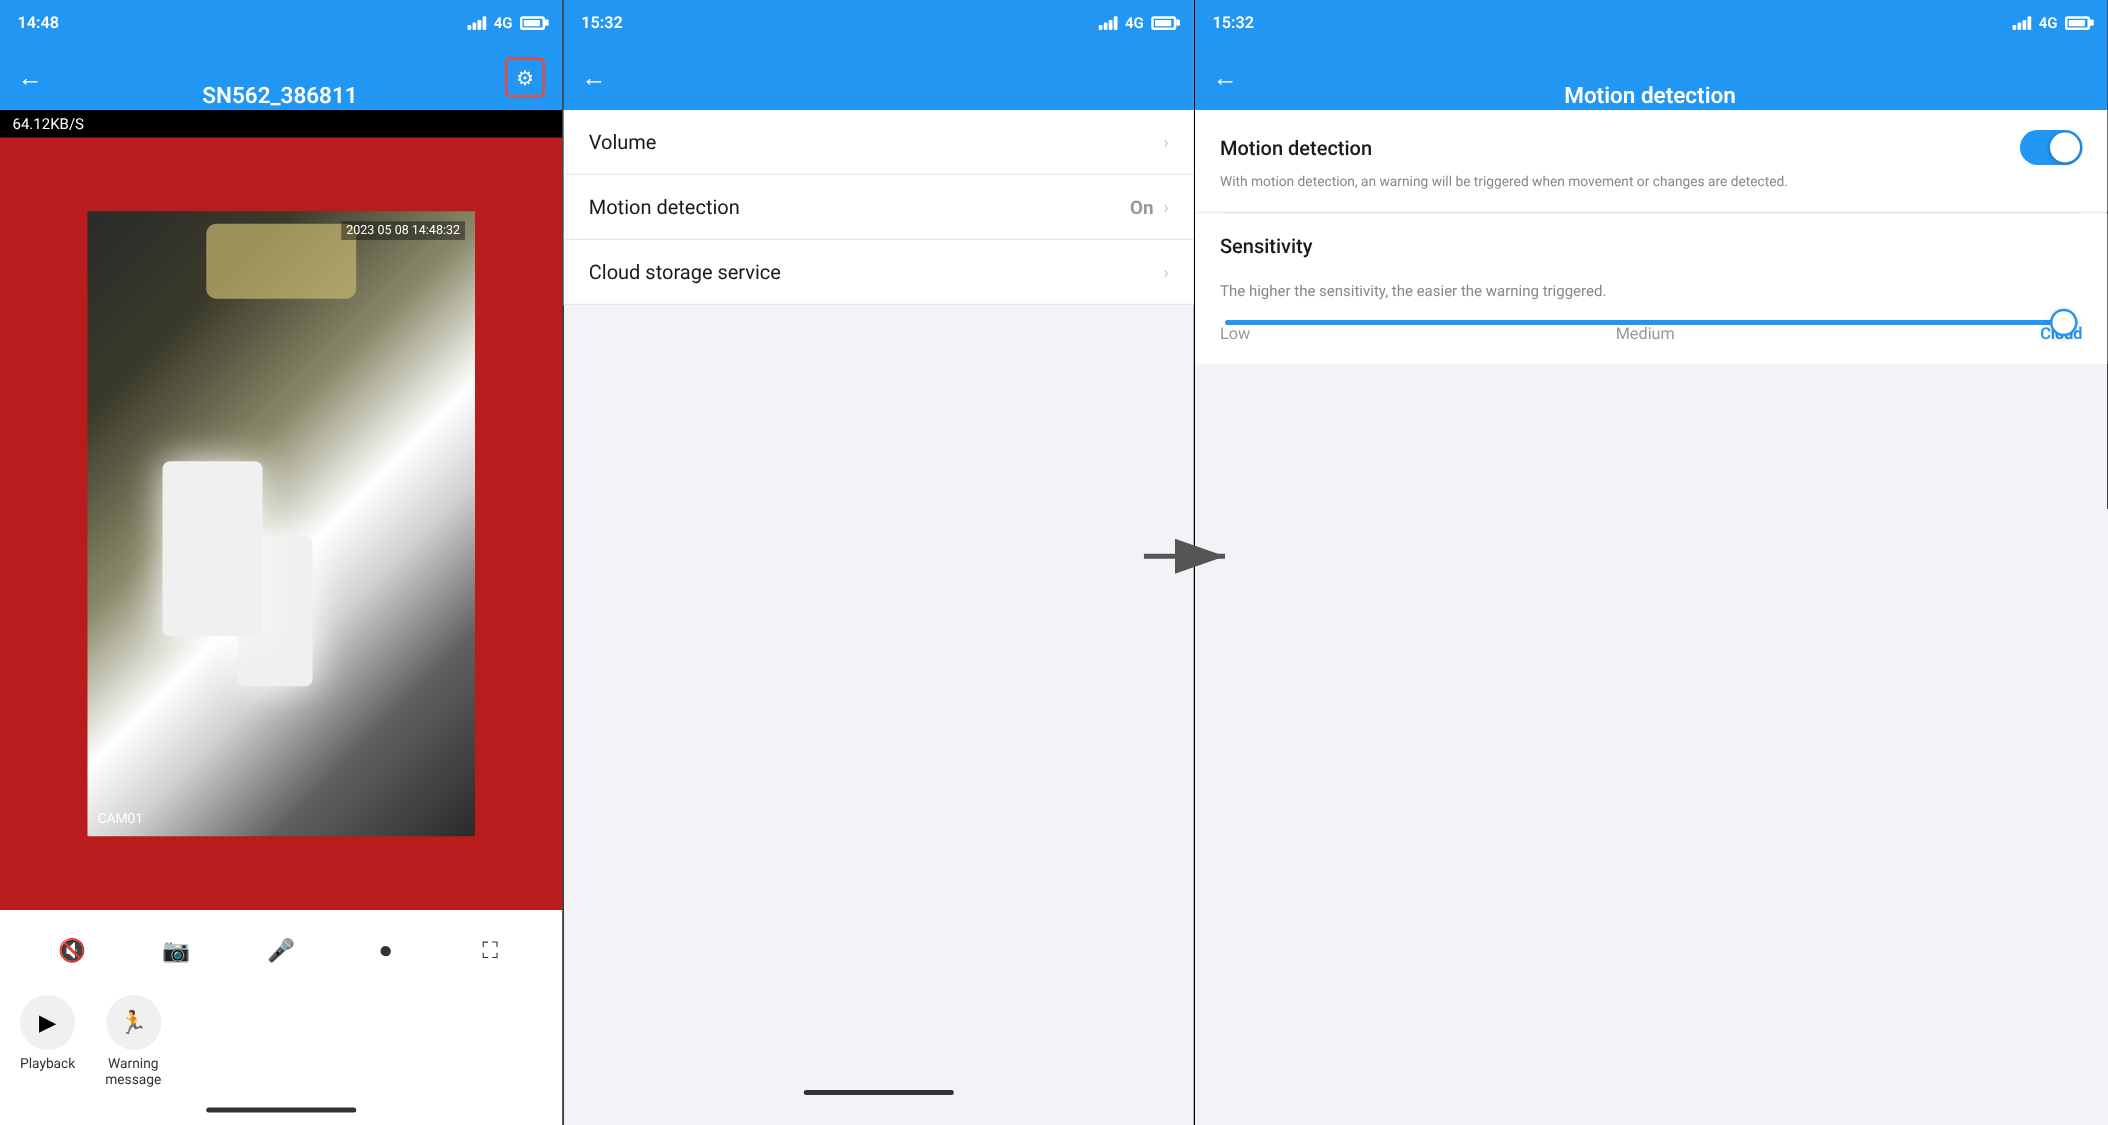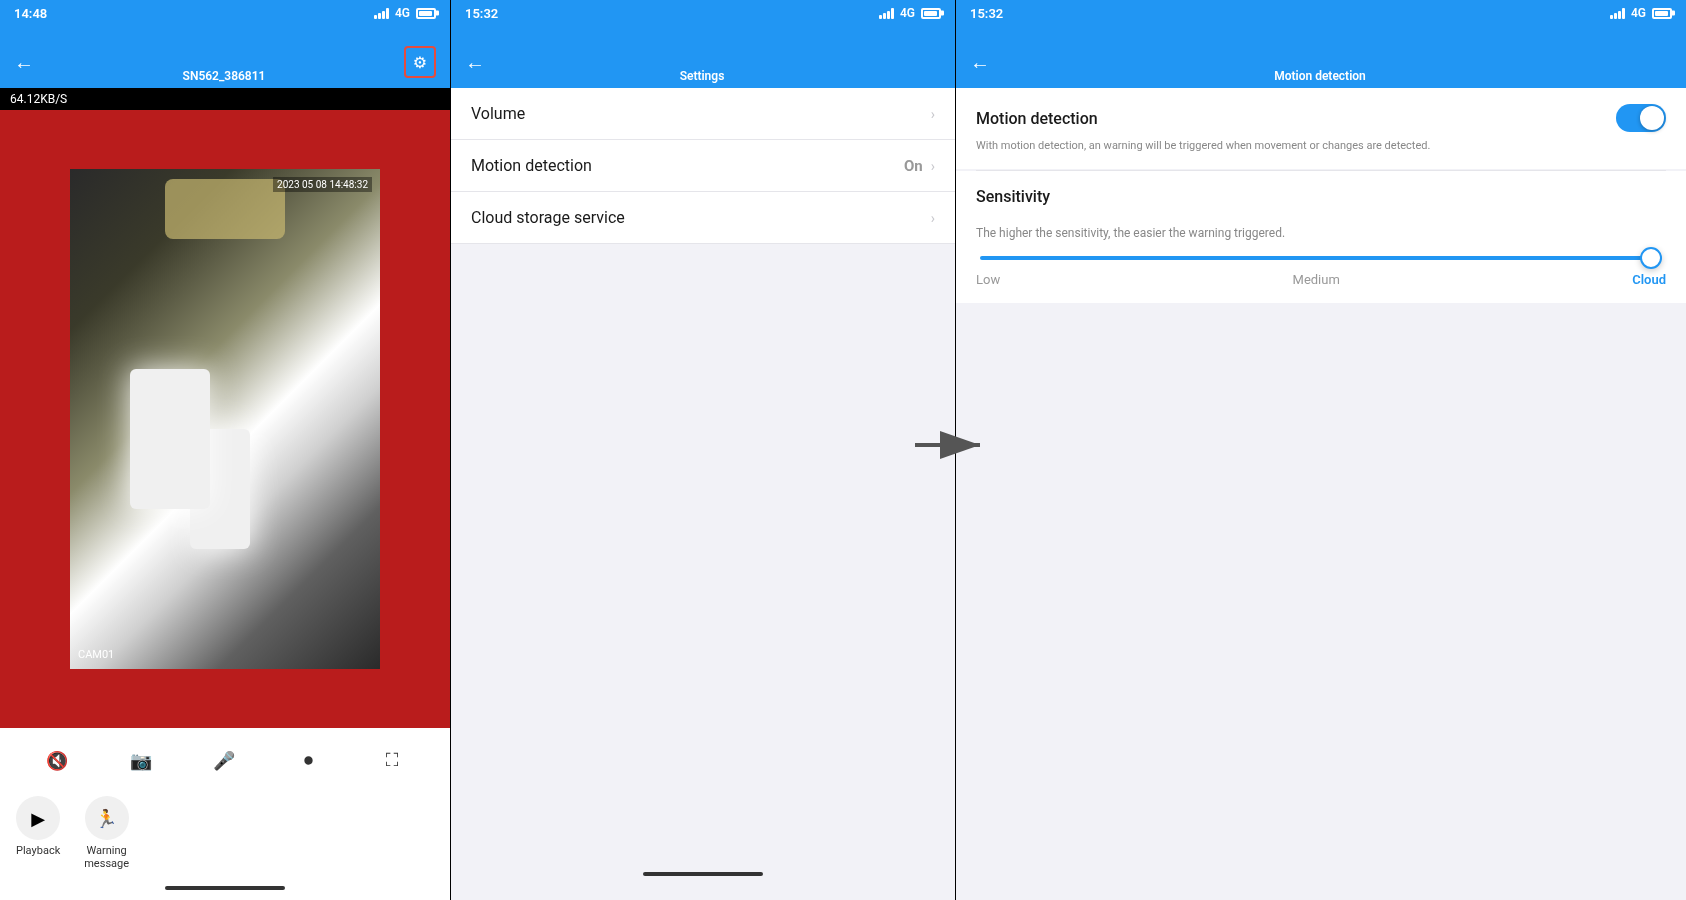--- a/index.html
+++ b/index.html
@@ -20,21 +20,21 @@
       background: #000;
       display: flex;
       flex-direction: column;
       position: relative;
     }
 
     .status-bar {
       background: #2196F3;
       color: white;
       display: flex;
-      align-items: flex-start;
+      align-items: center;
       justify-content: space-between;
       padding: 6px 14px;
       height: 36px;
       font-size: 13px;
       font-weight: 600;
     }
     .status-bar-right {
       display: flex;
       align-items: center;
       gap: 6px;
@@ -89,21 +89,21 @@
       position: relative;
     }
     .back-arrow {
       color: white;
       font-size: 20px;
       cursor: pointer;
       margin-right: 10px;
     }
     .header-title {
       color: white;
-      font-size: 12px;
+      font-size: 18px;
       font-weight: 600;
       flex: 1;
       text-align: center;
       margin-top: 28px;
     }
     .settings-btn {
       width: 32px;
       height: 32px;
       border: 2px solid #e74c3c;
       border-radius: 4px;
@@ -377,21 +377,21 @@
       width: 22px;
       height: 22px;
       border-radius: 50%;
       background: white;
       border: 2px solid #2196F3;
       box-shadow: 0 2px 6px rgba(0,0,0,0.2);
     }
     .slider-labels {
       display: flex;
       justify-content: space-between;
-      margin-top: 12px;
+      margin-top: 0;
     }
     .slider-label {
       font-size: 13px;
       color: #999;
     }
     .slider-label.active {
       color: #2196F3;
       font-weight: 600;
     }
 
@@ -484,21 +484,20 @@
       </div>
       <span>4G</span>
       <div class="battery-icon">
         <div class="battery-fill"></div>
       </div>
     </div>
   </div>
 
   <div class="app-header">
     <span class="back-arrow">←</span>
-    <span class="header-title">Settings</span>
     <div style="width:32px;"></div>
   </div>
 
   <div class="settings-list">
     <div class="settings-item">
       <span class="settings-item-label">Volume</span>
       <div class="settings-item-right">
         <span class="chevron">›</span>
       </div>
     </div>

